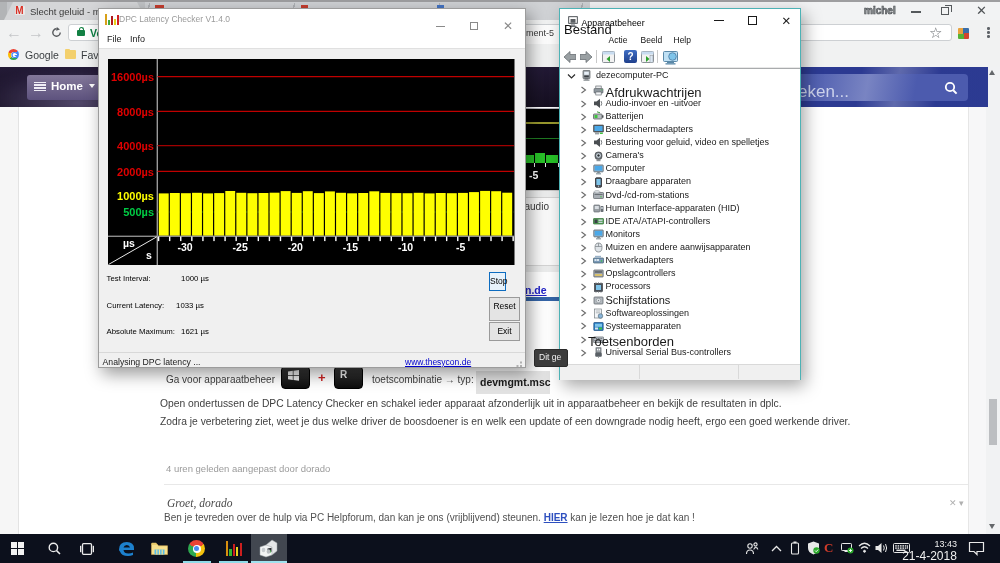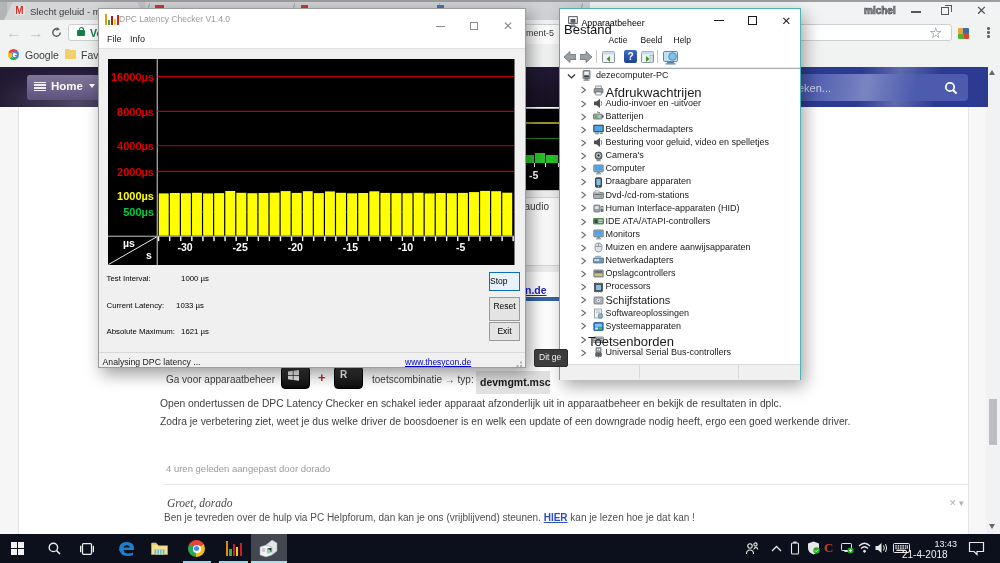--- a/index.html
+++ b/index.html
@@ -69,21 +69,21 @@
 <div class="a" style="left:27px;top:75px;width:76px;height:24.5px;border-radius:3px;background:linear-gradient(180deg,#837899,#5d527e)"></div>
 <div class="a" style="left:34px;top:81.5px;width:12px;height:1.6px;background:#f0eef6"></div>
 <div class="a" style="left:34px;top:84.3px;width:12px;height:1.6px;background:#f0eef6"></div>
 <div class="a" style="left:34px;top:87.1px;width:12px;height:1.6px;background:#f0eef6"></div>
 <div class="a" style="left:34px;top:89.9px;width:12px;height:1.6px;background:#f0eef6"></div>
 <div class="a" style="left:51px;top:80px;font-size:11.5px;font-weight:bold;color:#fff">Home</div>
 <div class="a" style="left:89px;top:84px;width:0;height:0;border-left:3.5px solid transparent;border-right:3.5px solid transparent;border-top:4.5px solid #fff"></div>
 
 <div class="a" style="left:700px;top:66.8px;width:287.5px;height:40.5px;background:linear-gradient(100deg,#2c3a92 55%,rgba(255,255,255,.24) 68%,rgba(44,58,146,.9) 82%),#2c3a92;overflow:hidden">
     <div class="a" style="left:0;top:7px;width:268px;height:27px;border-radius:4px;background:linear-gradient(100deg,#4c5bae 40%,rgba(255,255,255,.25) 62%,rgba(76,91,174,.75) 80%),#4c5bae"></div>
-    <div class="a" style="left:98px;top:15px;font-size:11px;color:#cdd3ec">eken...</div>
+    <div class="a" style="left:98px;top:15px;font-size:17px;color:#cdd3ec">eken...</div>
     <svg class="a" style="left:243px;top:13px" width="16" height="16" viewBox="0 0 16 16">
       <circle cx="7" cy="7" r="4.2" fill="none" stroke="#fff" stroke-width="1.8"></circle>
       <line x1="10.2" y1="10.2" x2="13.6" y2="13.6" stroke="#fff" stroke-width="2"></line>
     </svg>
   </div>
 
 <div class="a" style="left:495px;top:107.6px;width:90px;height:82.4px;background:#000;border-top:1px solid #b8b8c0"></div>
 <div class="a" style="left:495px;top:122.2px;width:90px;height:1.8px;background:#99992e"></div>
 <div class="a" style="left:495px;top:137.7px;width:90px;height:1.7px;background:#1f7a22"></div>
 <div class="a" style="left:496px;top:155.1px;width:12.5px;height:8.0px;background:#28c228"></div>
@@ -236,21 +236,21 @@
 <line x1="0.5" y1="205.5" x2="48.8" y2="177.8" stroke="#e8e8e8" stroke-width="1"></line>
 <text x="15" y="188" fill="#fff" font-size="10.5" font-weight="bold" font-family="Liberation Sans">µs</text>
 <text x="38" y="200" fill="#fff" font-size="10.5" font-weight="bold" font-family="Liberation Sans">s</text>
 </svg>
 <div class="a" style="left:7.5px;top:265px;font-size:7.8px;color:#000">Test Interval:</div>
 <div class="a" style="left:7.5px;top:292px;font-size:7.8px;color:#000">Current Latency:</div>
 <div class="a" style="left:7.5px;top:318.5px;font-size:7.8px;color:#000">Absolute Maximum:</div>
 <div class="a" style="left:72px;top:265px;width:38px;text-align:right;font-size:7.8px;color:#000">1000 µs</div>
 <div class="a" style="left:72px;top:292px;width:38px;text-align:center;font-size:7.8px;color:#000">1033 µs</div>
 <div class="a" style="left:72px;top:318.5px;width:38px;text-align:right;font-size:7.8px;color:#000">1621 µs</div>
-<div class="a" style="left:390px;top:263.5px;width:31px;height:18.5px;background:#e7f2fb;border:1px solid #0d6cc0;font-size:8.5px;color:#000;text-align:left;line-height:17px">Stop</div>
+<div class="a" style="left:390px;top:263.5px;width:17px;height:18.5px;background:#e7f2fb;border:1px solid #0d6cc0;font-size:8.5px;color:#000;text-align:center;line-height:17px">Stop</div>
 <div class="a" style="left:390px;top:288.5px;width:31px;height:24px;background:#e4e4e4;border:1px solid #9a9a9a;font-size:8.5px;color:#000;text-align:center;line-height:17px">Reset</div>
 <div class="a" style="left:390px;top:313.5px;width:31px;height:18.5px;background:#e4e4e4;border:1px solid #9a9a9a;font-size:8.5px;color:#000;text-align:center;line-height:17px">Exit</div>
 <div class="a" style="left:0;top:343px;width:100%;height:1px;background:#d8d8d8"></div>
 <div class="a" style="left:3.5px;top:348.5px;font-size:8.7px;color:#1a1a1a">Analysing DPC latency ...</div>
 <div class="a" style="left:306px;top:348.5px;font-size:8.5px;color:#0000cc;text-decoration:underline">www.thesycon.de</div>
 <svg class="a" style="left:414px;top:349px" width="10" height="10" viewBox="0 0 10 10">
       <g fill="#b0b0b0">
         <rect x="7" y="7" width="2" height="2"></rect>
         <rect x="7" y="3.5" width="2" height="2"></rect>
         <rect x="3.5" y="7" width="2" height="2"></rect>
@@ -726,15 +726,15 @@
       <rect x="2.2" y="4.4" width="1.6" height="1.4"></rect>
       <rect x="4.6" y="4.4" width="1.6" height="1.4"></rect>
       <rect x="7" y="4.4" width="1.6" height="1.4"></rect>
       <rect x="9.4" y="4.4" width="1.6" height="1.4"></rect>
       <rect x="11.8" y="4.4" width="1.6" height="1.4"></rect>
       <rect x="14.2" y="2.2" width="0.8" height="3.6"></rect>
       <rect x="3.4" y="6.6" width="9" height="1.4"></rect>
     </g>
   </svg>
 <div class="a" style="left:912px;top:538.5px;width:45px;text-align:right;font-size:9px;color:#f0f0f0">13:43</div>
-<div class="a" style="left:902px;top:548.5px;width:55px;text-align:left;font-size:10px;color:#f0f0f0">21-4-2018</div>
+<div class="a" style="left:902px;top:548.5px;width:55px;text-align:center;font-size:12px;color:#f0f0f0">21-4-2018</div>
 <svg class="a" style="left:968px;top:540.5px" width="17" height="15" viewBox="0 0 17 15">
     <path d="M1.5 1.5 L15.5 1.5 L15.5 10.5 L9 10.5 L9 13.5 L6 10.5 L1.5 10.5Z" fill="none" stroke="#e8e8e8" stroke-width="1.2"></path>
   </svg>
 </body></html>

